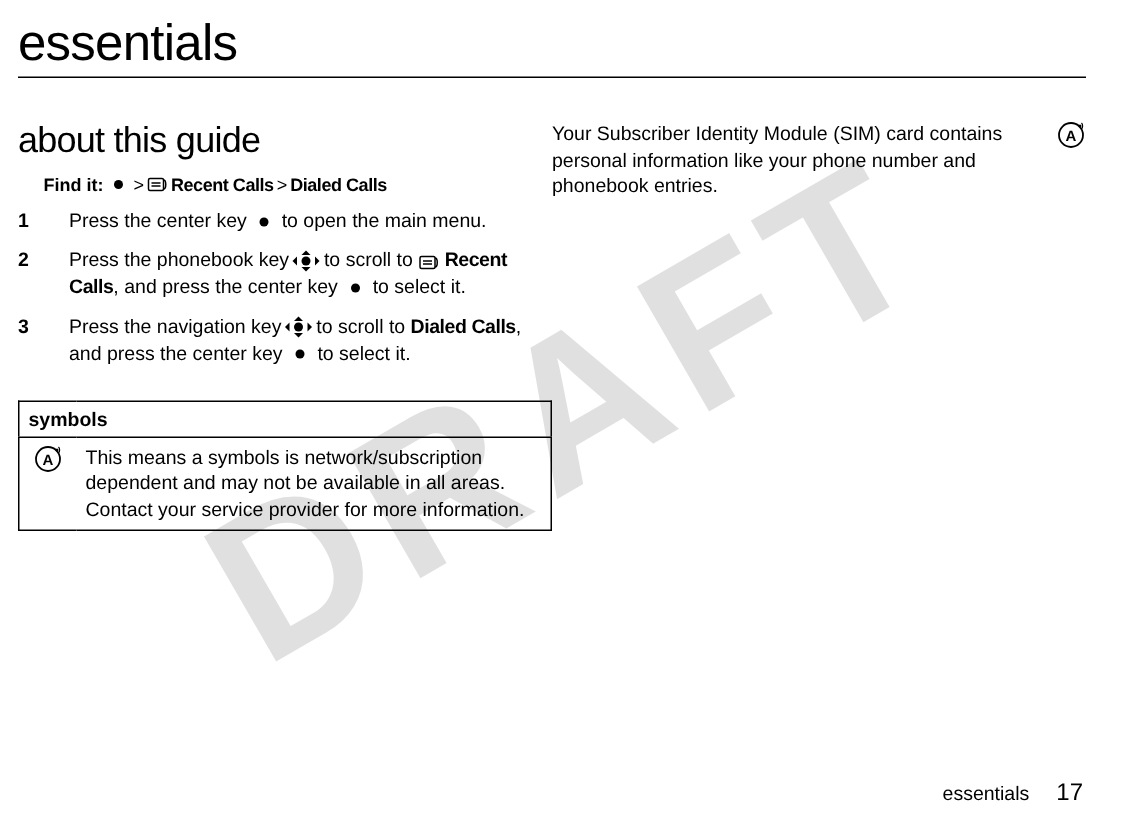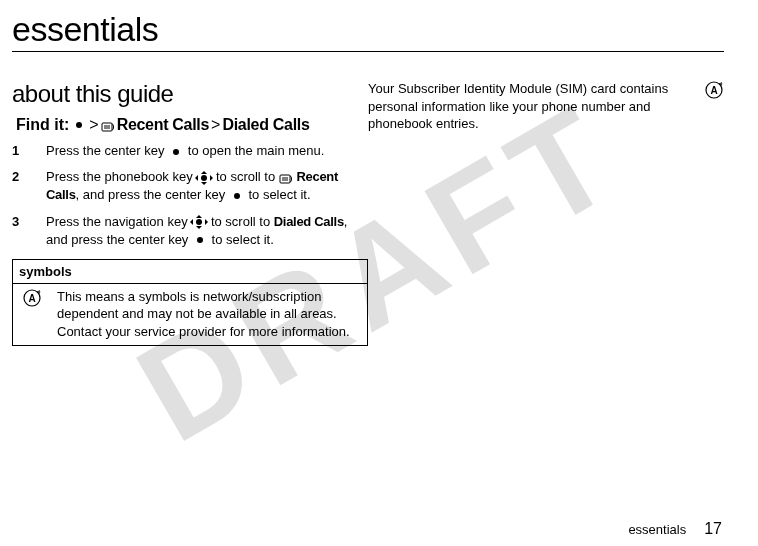--- a/index.html
+++ b/index.html
@@ -49,22 +49,22 @@
   .col {
     flex: 1;
   }
   .section-head {
     font-size: 24px;
     font-weight: normal;
     margin: 0 0 8px 0;
     letter-spacing: -0.5px;
   }
   .find-it {
-    font-size: 16px;
-    margin: 0 0 8px 4px;
+    font-size: 12px;
+    margin: 0 0 8px 17px;
     display: flex;
     align-items: center;
     flex-wrap: wrap;
     gap: 2px;
     text-align: right;
   }
   .find-it .label { font-weight: bold; }
   .narrow-bold { font-weight: bold; font-stretch: condensed; font-family: "Arial Narrow", Arial, sans-serif; letter-spacing: -0.3px; }
   .body-text { font-size: 13px; margin: 0 0 8px 0; line-height: 1.35; }
   .italic { }
@@ -97,21 +97,21 @@
   .recent-icon {
     display: inline-block; width: 14px; height: 12px; vertical-align: middle;
   }
 
   
   .symbols-table {
     border: 1.5px solid #000;
     border-collapse: collapse;
     width: 100%;
     font-size: 13px;
-    margin-top: 10px;
+    margin-top: 22px;
   }
   .symbols-table th {
     text-align: left;
     font-weight: bold;
     border-bottom: 1.5px solid #000;
     padding: 4px 6px;
   }
   .symbols-table td {
     border-top: 1px solid #000;
     padding: 4px 6px;

